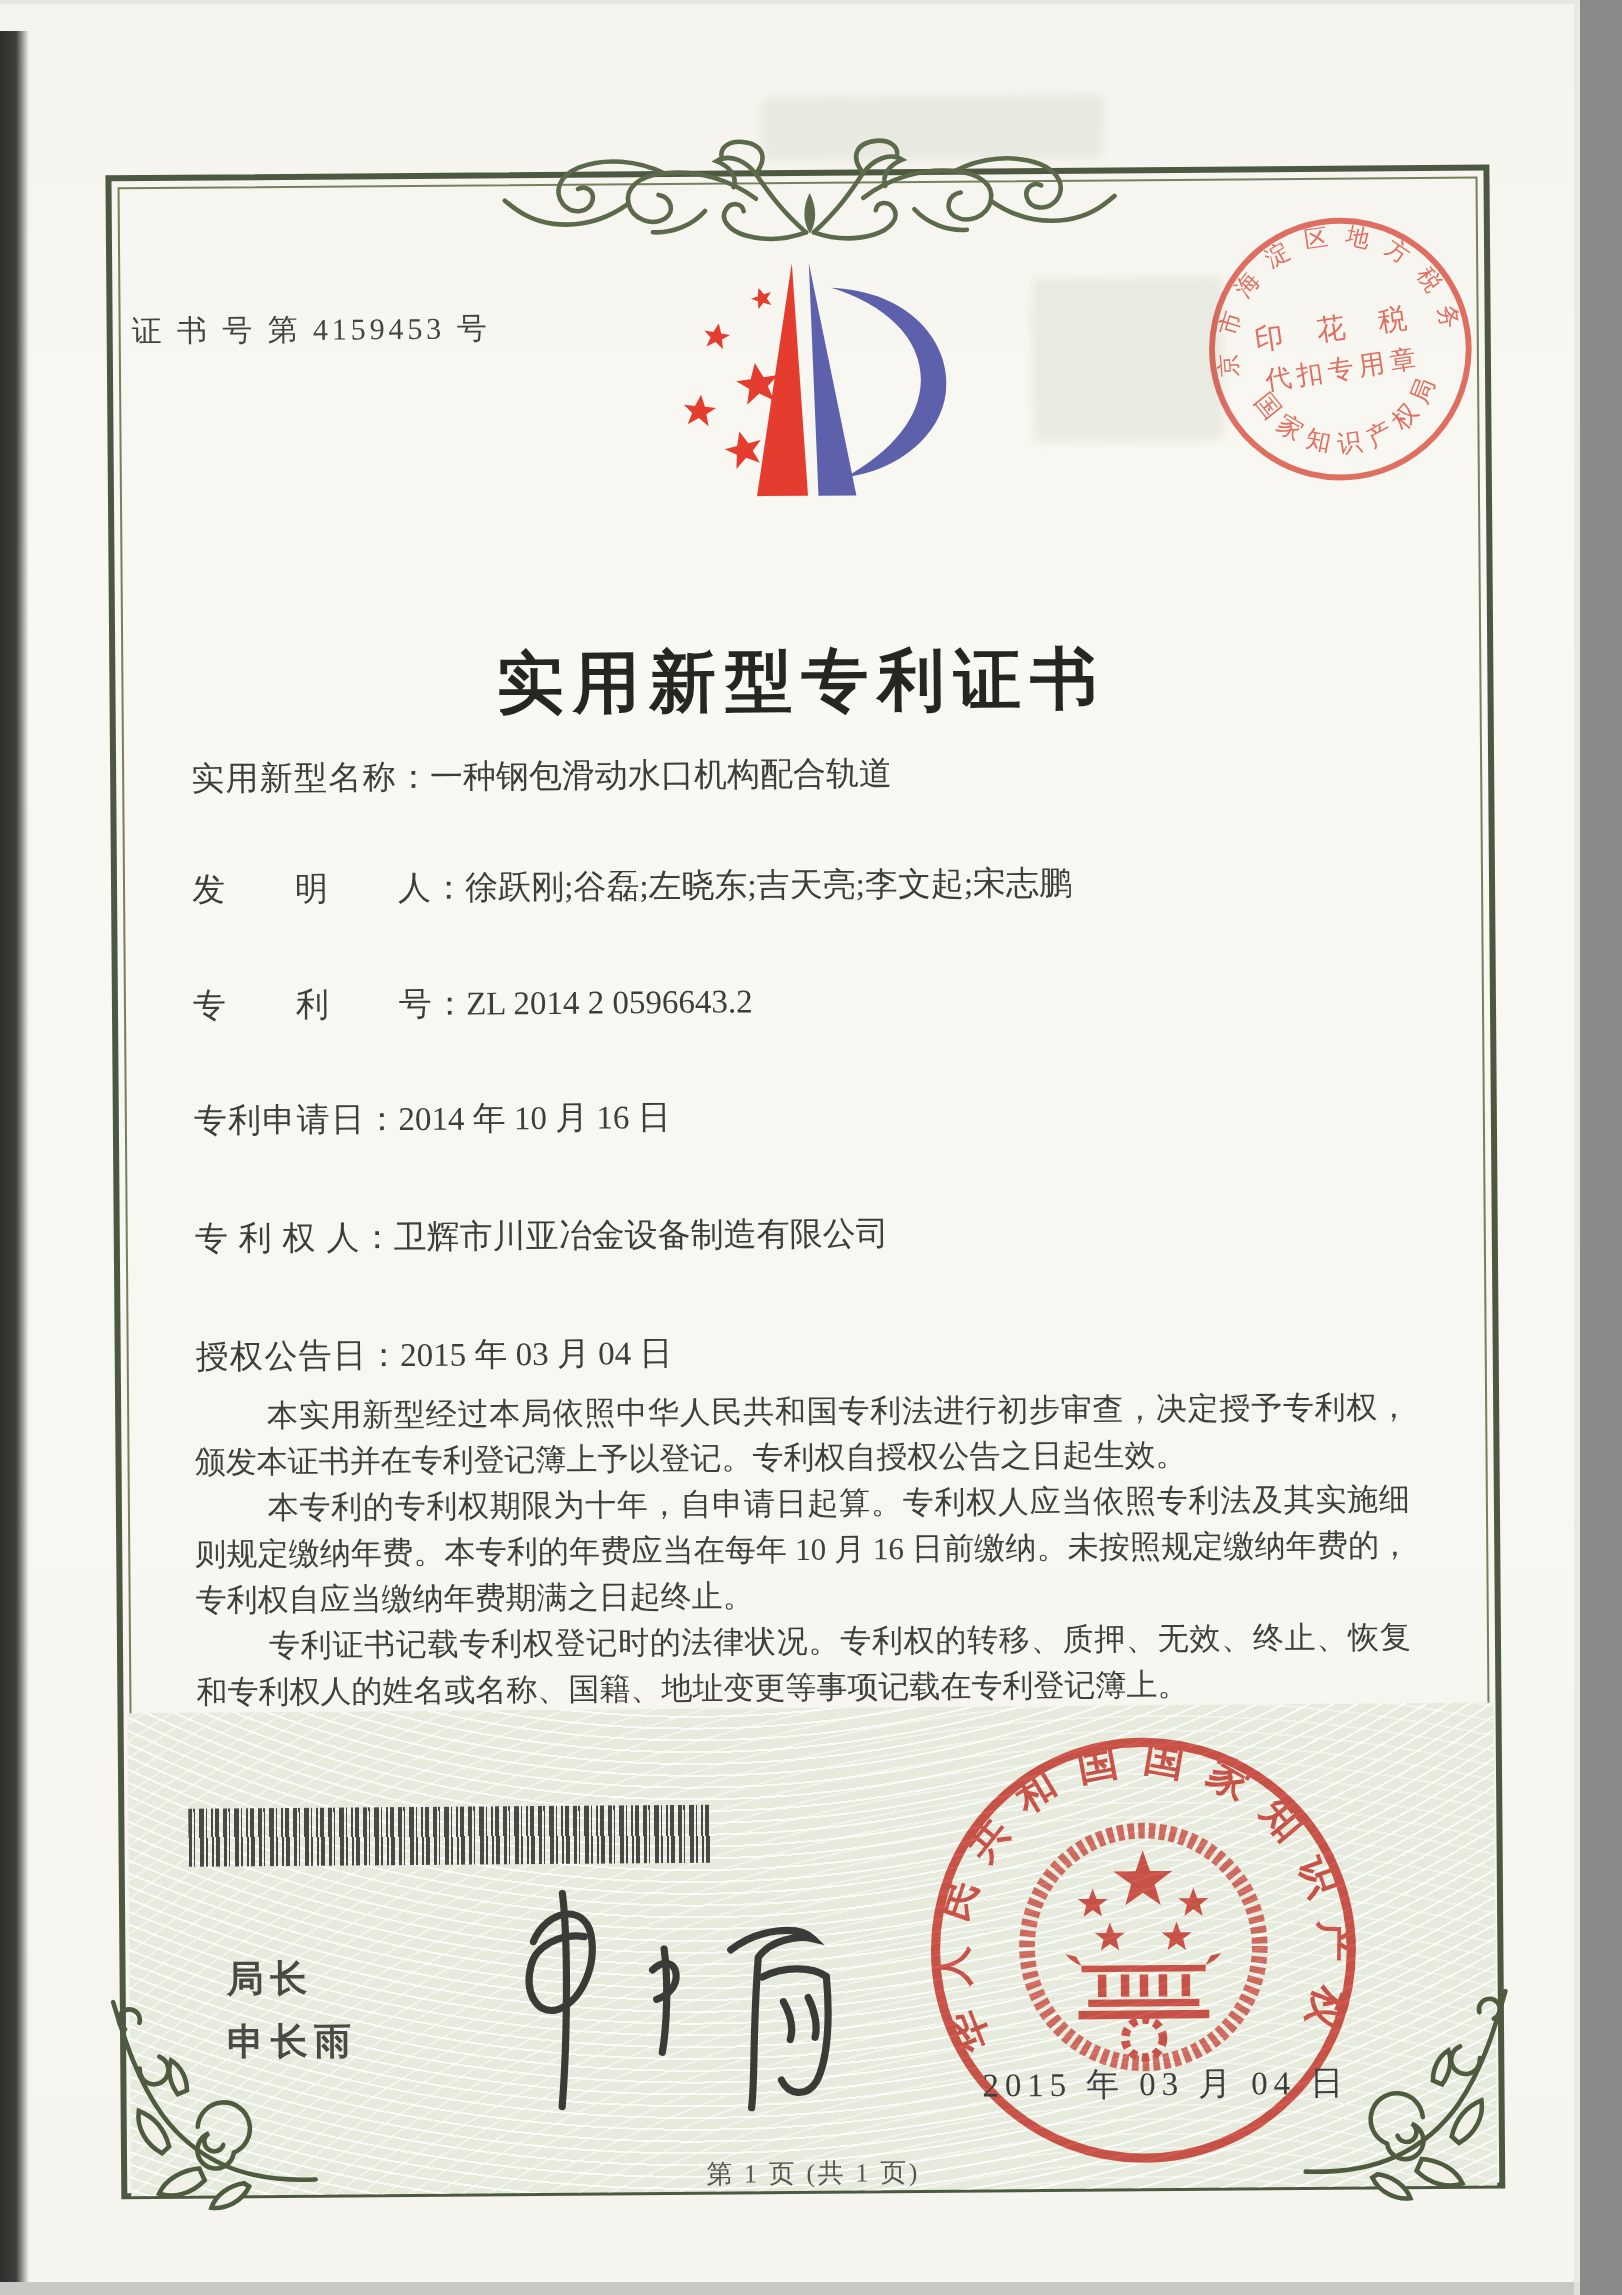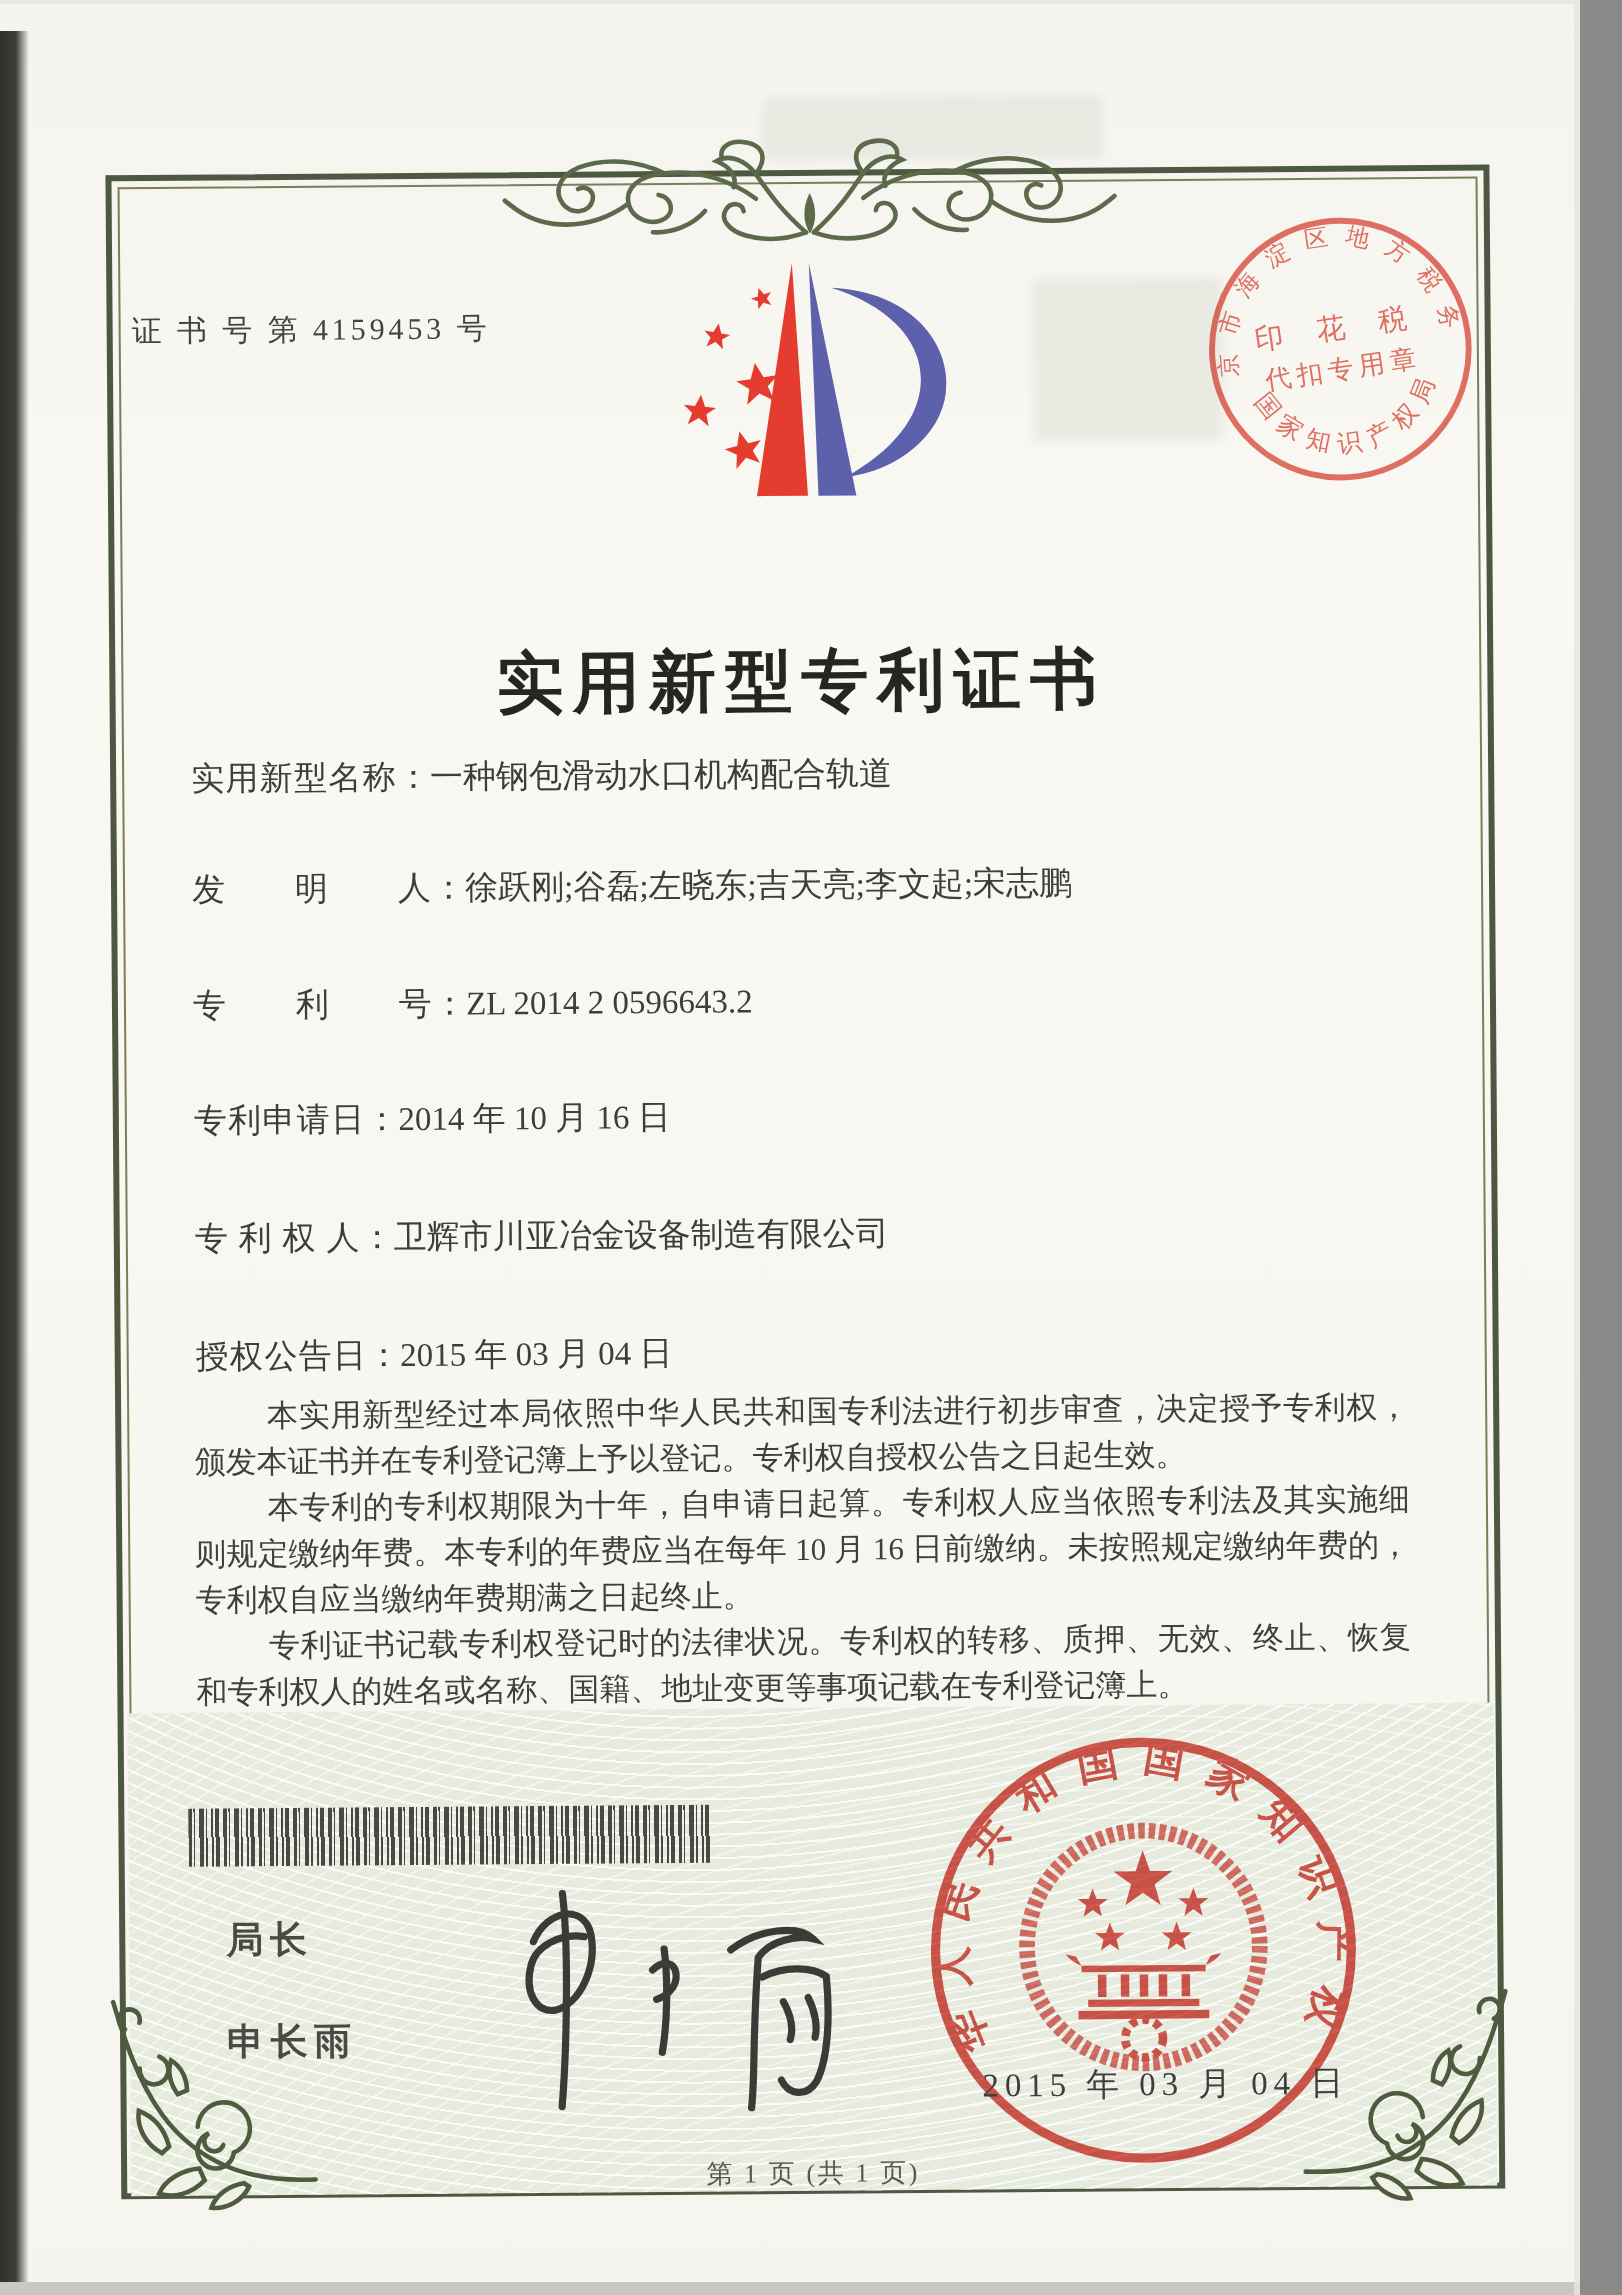--- a/index.html
+++ b/index.html
@@ -148,21 +148,21 @@
     </div>
 
     <div class="paras">
       <p>本实用新型经过本局依照中华人民共和国专利法进行初步审查，决定授予专利权，颁发本证书并在专利登记簿上予以登记。专利权自授权公告之日起生效。</p>
       <p>本专利的专利权期限为十年，自申请日起算。专利权人应当依照专利法及其实施细则规定缴纳年费。本专利的年费应当在每年 10 月 16 日前缴纳。未按照规定缴纳年费的，专利权自应当缴纳年费期满之日起终止。</p>
       <p>专利证书记载专利权登记时的法律状况。专利权的转移、质押、无效、终止、恢复和专利权人的姓名或名称、国籍、地址变更等事项记载在专利登记簿上。</p>
     </div>
 
     <div class="barcode"></div>
 
-    <div class="director" style="top:1911px">局长</div>
+    <div class="director" style="top:1950px">局长</div>
     <div class="director" style="top:2013px">申长雨</div>
 
     <svg class="sig" width="405" height="262" viewBox="0 0 620 400">
       <g stroke="#2c2b29" fill="none" stroke-width="11" stroke-linecap="round" opacity="0.92">
         <path d="M118,135 C140,85 196,78 206,124 C216,178 186,232 152,240 C120,246 104,210 114,172 C121,142 160,122 196,128"></path>
         <path d="M163,62 C172,140 168,300 160,388"></path>
         <path d="M300,180 C316,164 334,168 336,186 C338,207 320,221 306,225"></path>
         <path d="M318,148 C324,196 322,262 314,306"></path>
         <path d="M420,150 C462,118 524,112 546,134 C522,128 480,136 462,162 C452,280 456,346 450,392"></path>
         <path d="M468,192 C500,176 544,176 566,192 C572,262 566,322 550,352 C534,378 506,372 496,350"></path>

